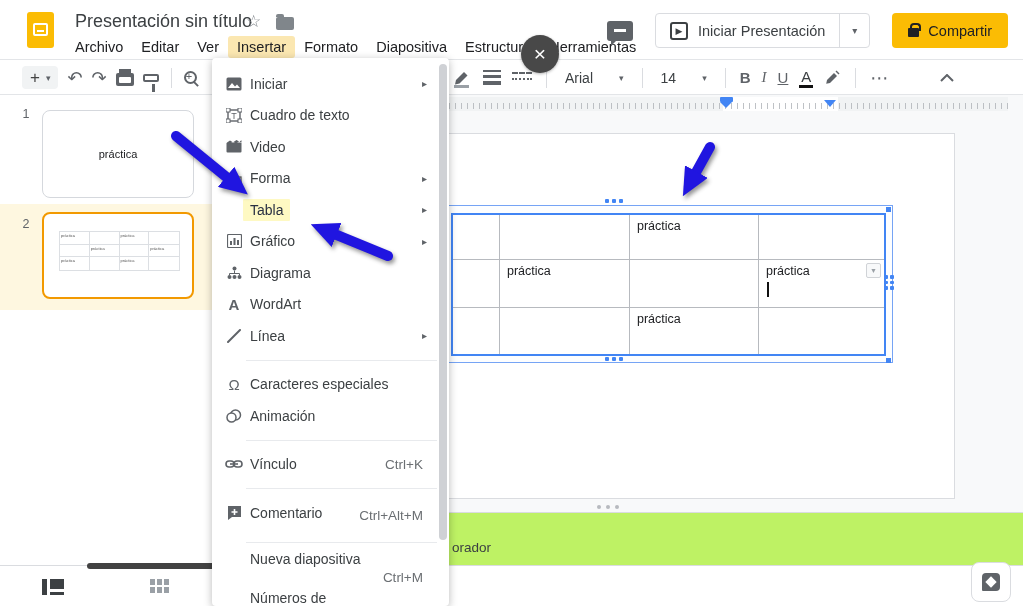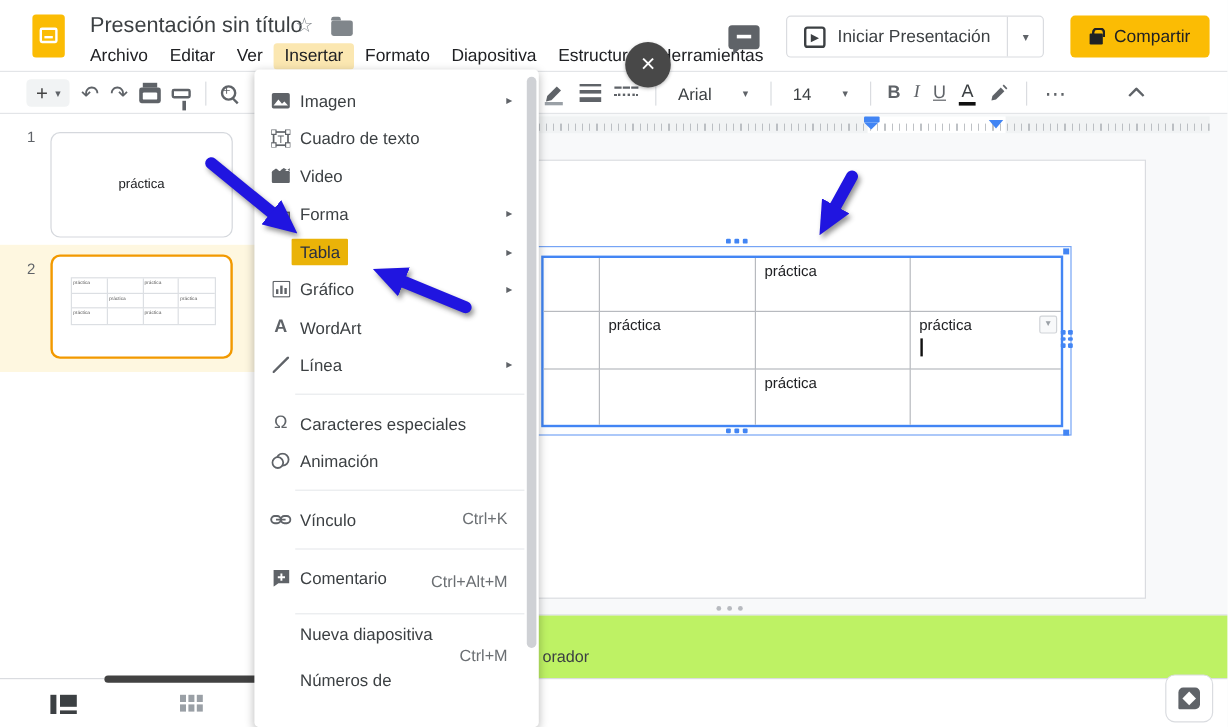--- a/index.html
+++ b/index.html
@@ -127,21 +127,21 @@
   .mini-tbl { position:absolute; left:15px; top:17px; width:121px; height:40px; display:grid; grid-template-columns:repeat(4,1fr); grid-template-rows:repeat(3,1fr); border:1px solid #dcdfe3; background:#fff; }
   .mini-tbl .mc { border-right:1px solid #dcdfe3; border-bottom:1px solid #dcdfe3; font-size:4px; color:#555; padding:1px; overflow:hidden; }
   .mini-tbl .mc:nth-child(4n){ border-right:none; }
   .mini-tbl .mc:nth-child(n+9){ border-bottom:none; }
 
   
   .menu-panel { position:absolute; left:212px; top:58px; width:237px; height:548px; background:#fff; border-radius:4px; box-shadow:0 2px 8px rgba(0,0,0,.28); z-index:40; padding-top:10px; }
   .mi { height:31.5px; display:flex; align-items:center; position:relative; font-size:14px; color:#3c4043; }
   .mic { position:absolute; left:13px; width:18px; text-align:center; color:#5f6368; }
   .mlabel { position:absolute; left:38px; white-space:nowrap; }
-  .mlabel.hl { background:#eab308; padding:3px 7px; margin-left:-7px; border-radius:1px; color:#293042; }
+  .mlabel.hl { background:#fef9c3; padding:3px 7px; margin-left:-7px; border-radius:1px; color:#293042; }
   .sub { position:absolute; right:22px; font-size:10px; color:#5f6368; }
   .short { position:absolute; right:26px; font-size:13.5px; color:#6b6f73; }
   .mdiv { border-top:1px solid #e8eaed; margin:8px 12px 8px 34px; }
   .mdiv.tight { margin-top:3px; margin-bottom:3px; }
   .mi-tall { height:42px; }
   .mi-tall .mlabel { top:8px; }
   .mi-tall .short { bottom:16px; top:auto; }
   .short-line { height:13px; position:relative; }
   .short-line .short { top:-2px; }
   .menu-scroll { position:absolute; right:2px; top:6px; width:8px; height:476px; background:#cfd1d5; border-radius:4px; }
@@ -360,21 +360,21 @@
 </div>
 
 <div class="menu-panel">
   <div class="mi">
     <span class="mic">
         <svg class="msvg" width="16" height="14" viewBox="0 0 16 14">
           <rect x="0.5" y="0.5" width="15" height="13" rx="1.5" fill="#5f6368"></rect>
           <path d="M2 11 L6 6 L9 9.5 L11 7.5 L14 11 z" fill="#fff"></path>
         </svg>
       </span>
-    <span class="mlabel">Imagen</span>
+    <span class="mlabel">Iniciar</span>
     <span class="sub">▸</span>
   </div>
   <div class="mi">
     <span class="mic">
         <svg class="msvg" width="16" height="15" viewBox="0 0 16 15">
           <rect x="2" y="2" width="12" height="11" fill="none" stroke="#5f6368" stroke-width="1.4"></rect>
           <rect x="0" y="0" width="4" height="4" fill="#fff" stroke="#5f6368"></rect>
           <rect x="12" y="0" width="4" height="4" fill="#fff" stroke="#5f6368"></rect>
           <rect x="0" y="11" width="4" height="4" fill="#fff" stroke="#5f6368"></rect>
           <rect x="12" y="11" width="4" height="4" fill="#fff" stroke="#5f6368"></rect>
@@ -410,20 +410,32 @@
     <span class="mic">
         <svg class="msvg" width="15" height="14" viewBox="0 0 15 14">
           <rect x="0.5" y="0.5" width="14" height="13" rx="1" fill="none" stroke="#5f6368" stroke-width="1.2"></rect>
           <rect x="3" y="7" width="2" height="4" fill="#5f6368"></rect>
           <rect x="6.5" y="4" width="2" height="7" fill="#5f6368"></rect>
           <rect x="10" y="6" width="2" height="5" fill="#5f6368"></rect>
         </svg>
       </span>
     <span class="mlabel">Gráfico</span>
     <span class="sub">▸</span>
+  </div>
+  <div class="mi">
+    <span class="mic">
+        <svg class="msvg" width="15" height="14" viewBox="0 0 15 14">
+          <circle cx="7.5" cy="2.5" r="2" fill="#5f6368"></circle>
+          <circle cx="2.5" cy="11" r="2" fill="#5f6368"></circle>
+          <circle cx="7.5" cy="11" r="2" fill="#5f6368"></circle>
+          <circle cx="12.5" cy="11" r="2" fill="#5f6368"></circle>
+          <path d="M7.5 4.5 v3 M2.5 9 v-1.5 h10 V9" stroke="#5f6368" fill="none"></path>
+        </svg>
+      </span>
+    <span class="mlabel">Diagrama</span>
   </div>
   <div class="mi">
     <span class="mic" style="font-weight:bold; font-size:15px;">A</span>
     <span class="mlabel">WordArt</span>
   </div>
   <div class="mi">
     <span class="mic">
         <svg class="msvg" width="14" height="14" viewBox="0 0 14 14">
           <line x1="1" y1="13" x2="13" y2="1" stroke="#5f6368" stroke-width="2" stroke-linecap="round"></line>
         </svg>

